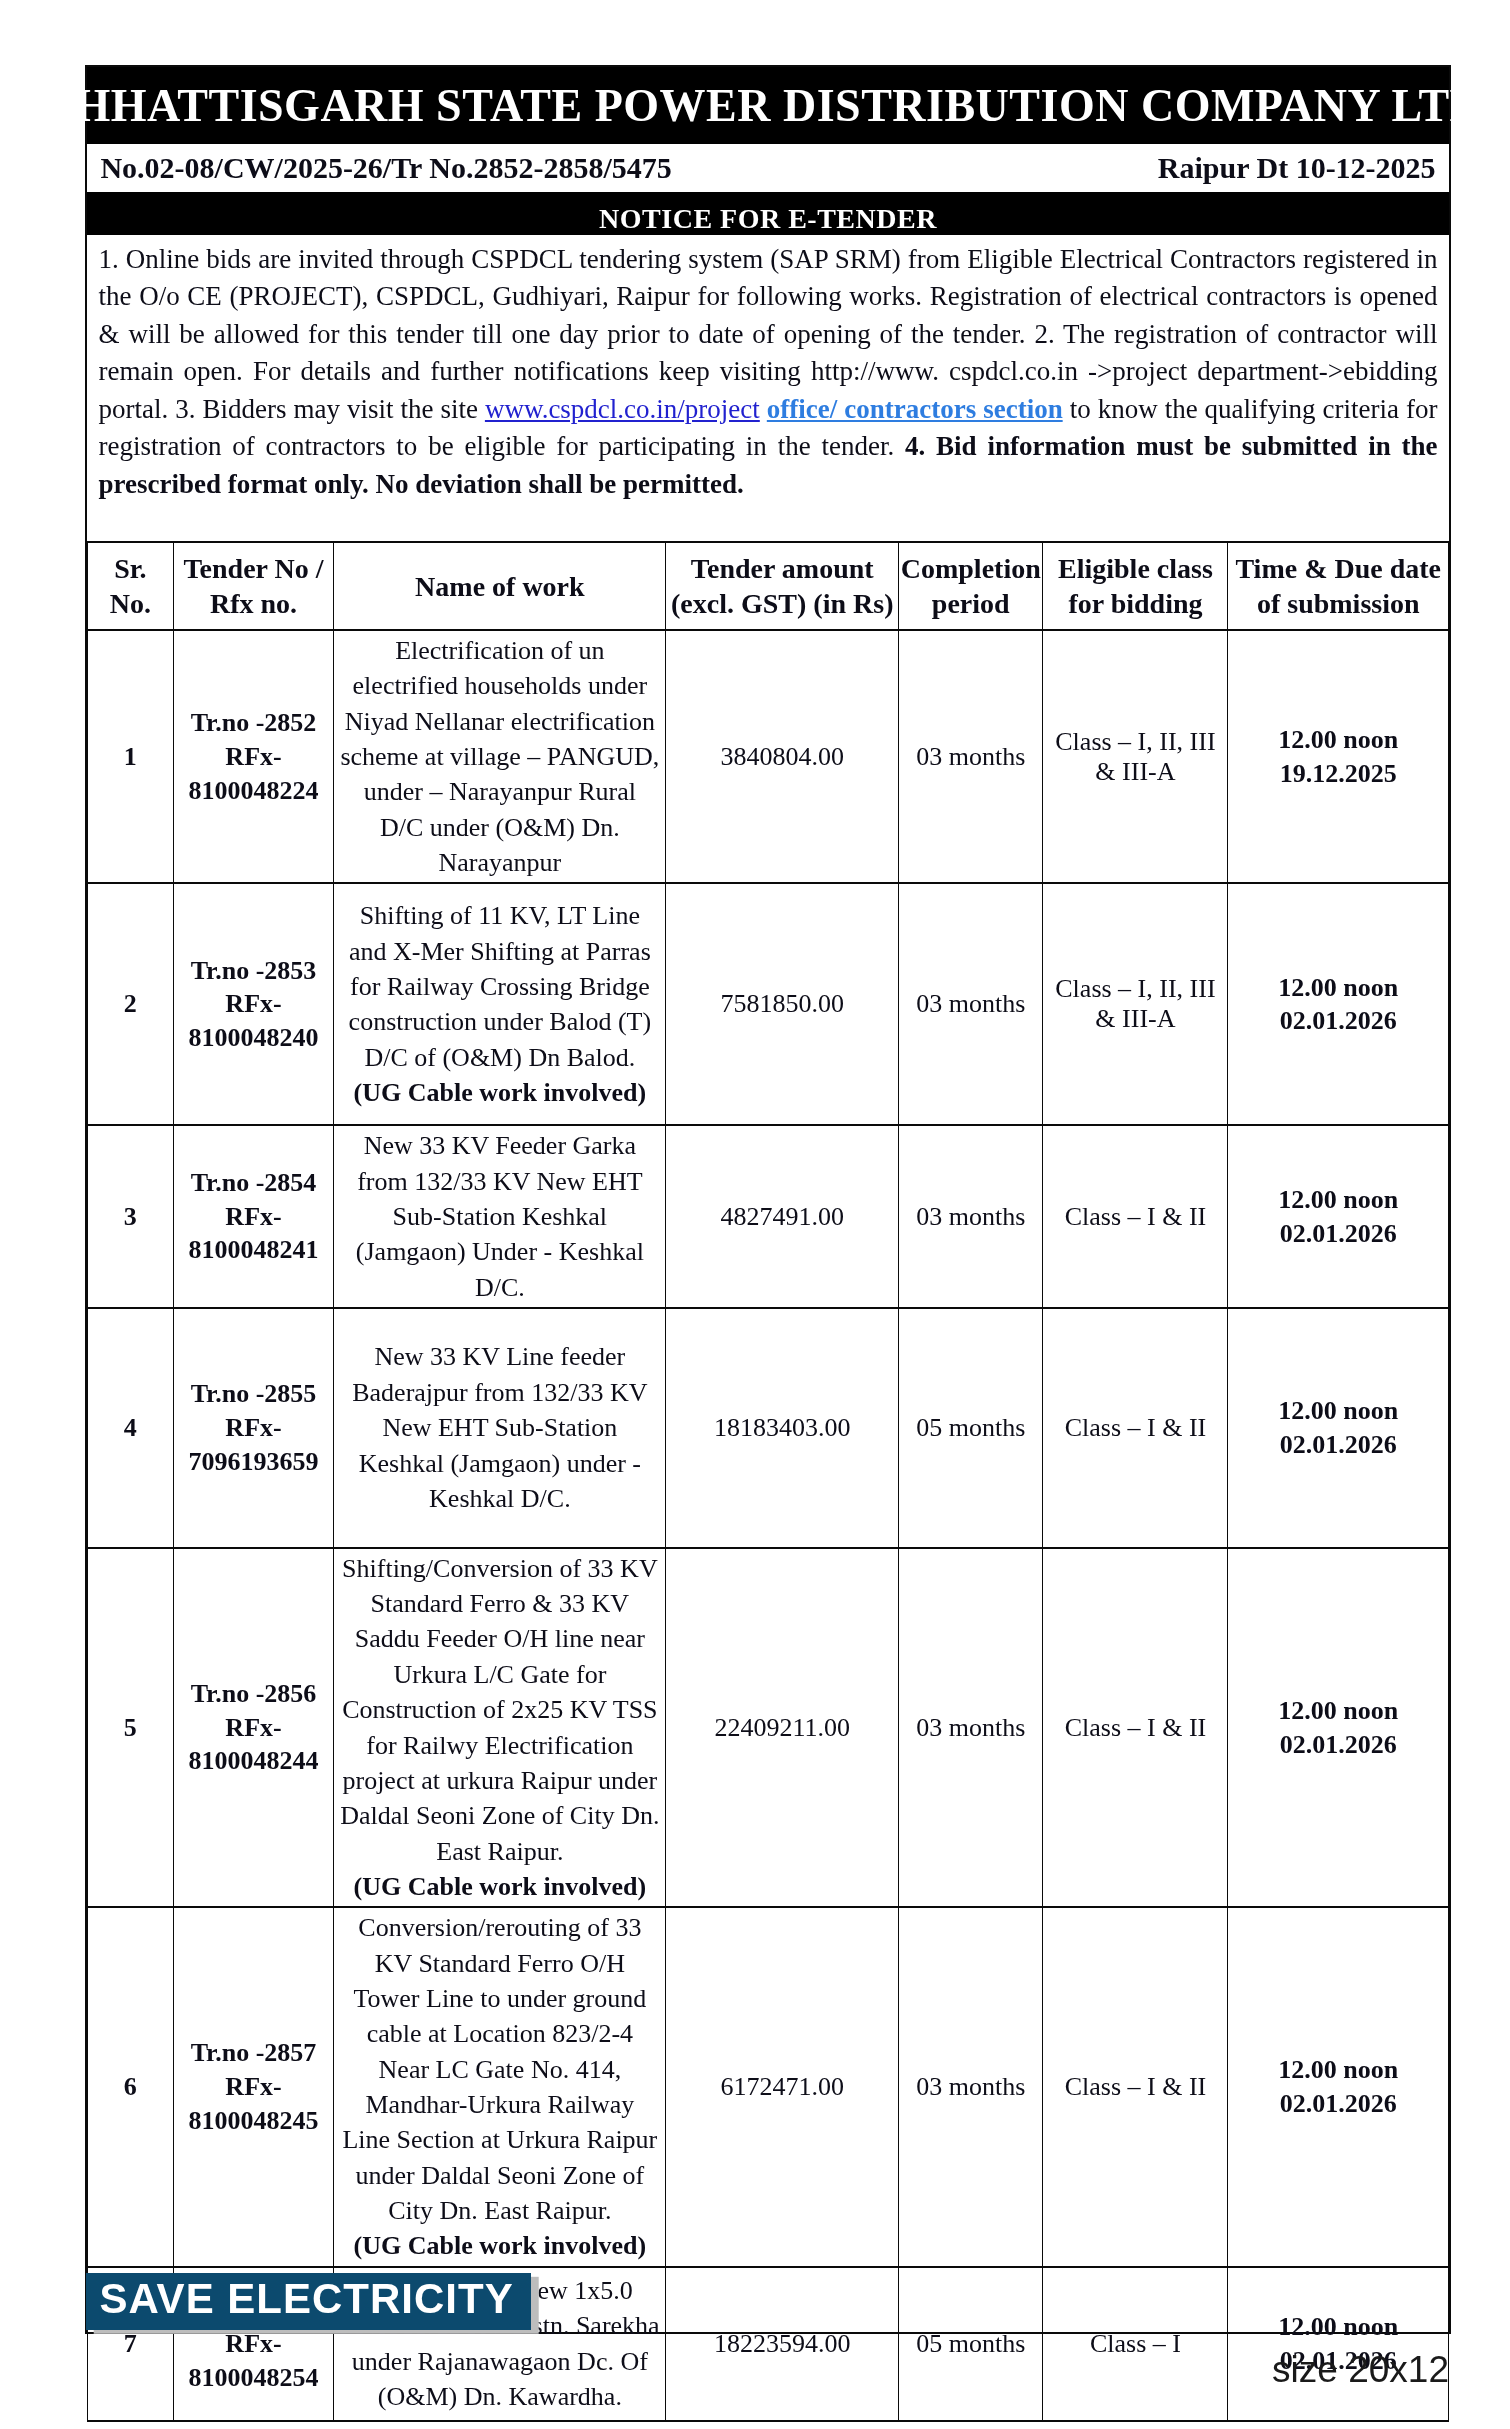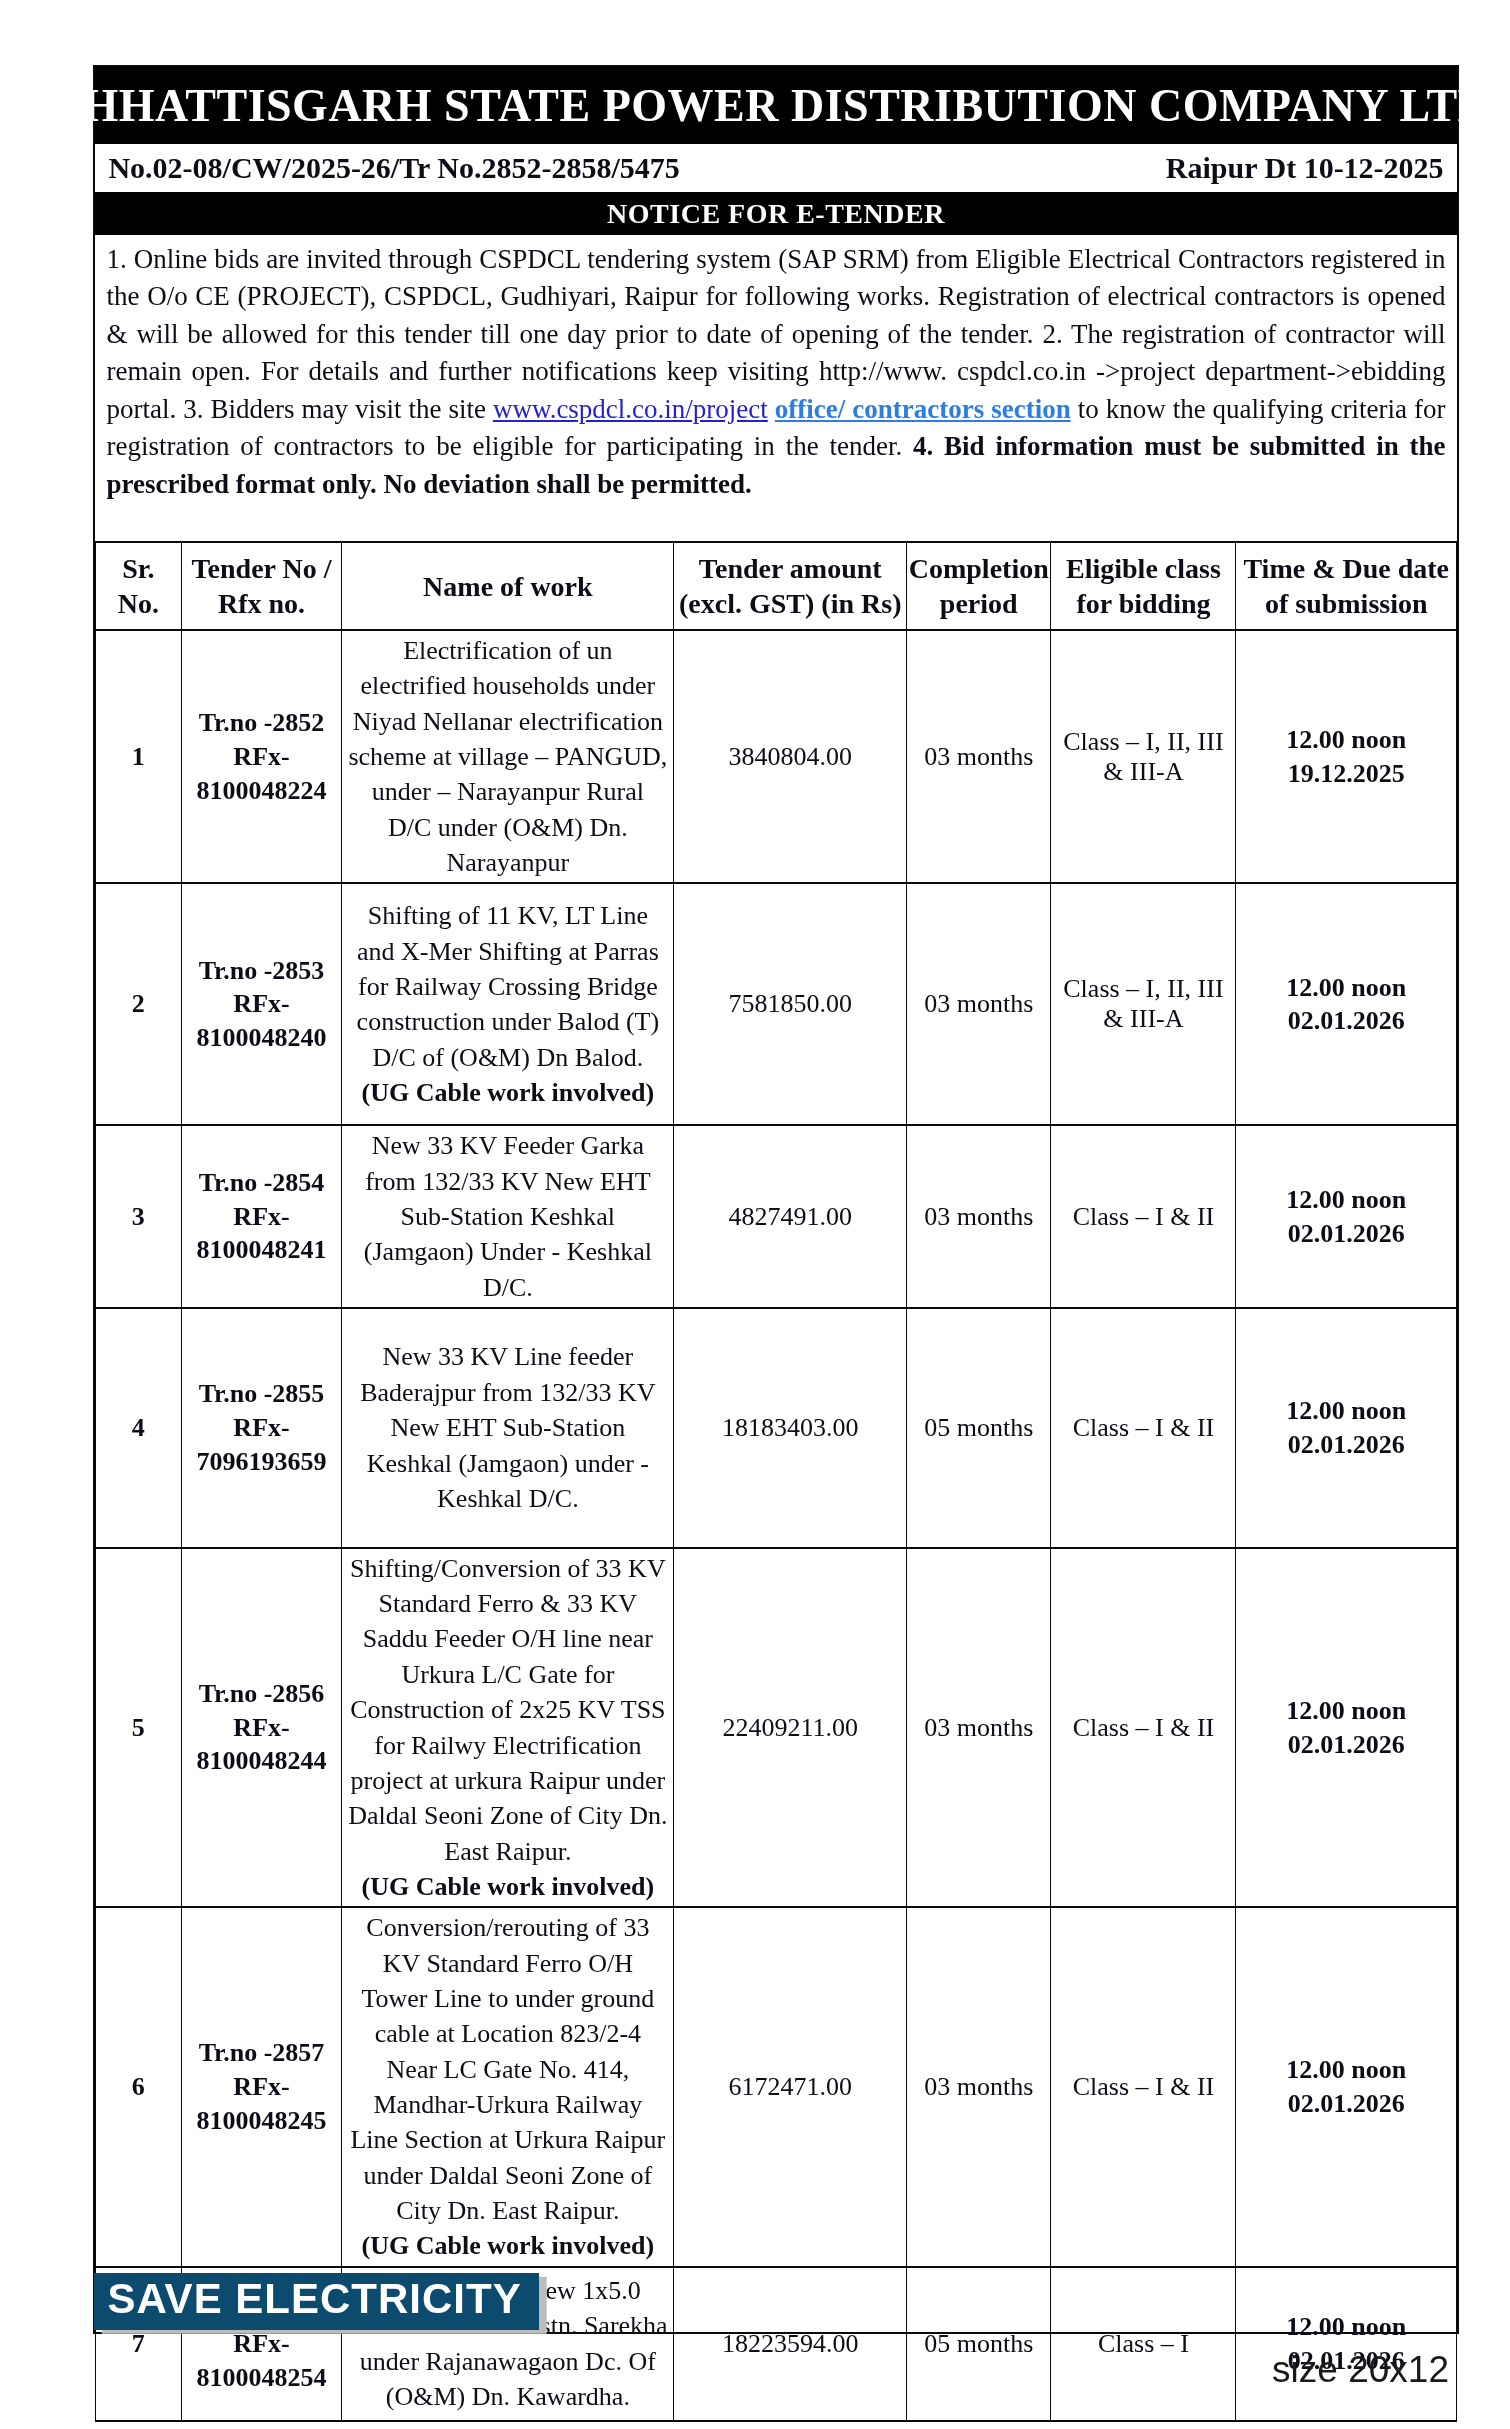--- a/index.html
+++ b/index.html
@@ -1,25 +1,25 @@
 <!DOCTYPE html>
 <html><head>
 <meta charset="utf-8">
 <style>
   * { margin:0; padding:0; box-sizing:border-box; }
   html,body { background:#ffffff; }
   body { width:1510px; height:2430px; position:relative; font-family:"Liberation Serif", serif; color:#0d0d18; }
 
-  .notice-box { position:absolute; left:93px; top:65px; width:1366px; height:2269px; border:2.9px solid #0a0a0a; background:#fff; }
+  .notice-box { position:absolute; left:85px; top:65px; width:1366px; height:2269px; border:2.9px solid #0a0a0a; background:#fff; }
 
   .title-bar { background:#000; color:#fff; height:77px; display:flex; align-items:center; justify-content:center;
                font-weight:bold; font-size:46px; letter-spacing:0.5px; white-space:nowrap; }
   .ref-row { height:48px; display:flex; align-items:center; justify-content:space-between;
              font-weight:bold; font-size:30px; padding:0 13.4px; }
-  .notice-bar { background:#000; color:#fff; height:43px; display:flex; align-items:center; justify-content:center;
+  .notice-bar { background:#000; color:#fff; height:43px; display:flex; align-items:flex-end; justify-content:center;
                 font-weight:bold; font-size:28px; letter-spacing:0.5px; }
 
   .intro { height:306px; padding:5.8px 11.5px 0 11.5px; font-size:27px; line-height:1.39; text-align:justify; overflow:hidden; }
   .intro a { text-decoration:underline; }
   .link-dark { color:#2121cf; }
   .link-light { color:#2e7de0; font-weight:bold; }
   .intro .bold-tail { font-weight:bold; }
 
   table.tender { width:100%; border-collapse:collapse; table-layout:fixed; }
   table.tender th, table.tender td { border:1.9px solid #0a0a0a; border-top-width:2.9px; border-bottom-width:2.9px;

